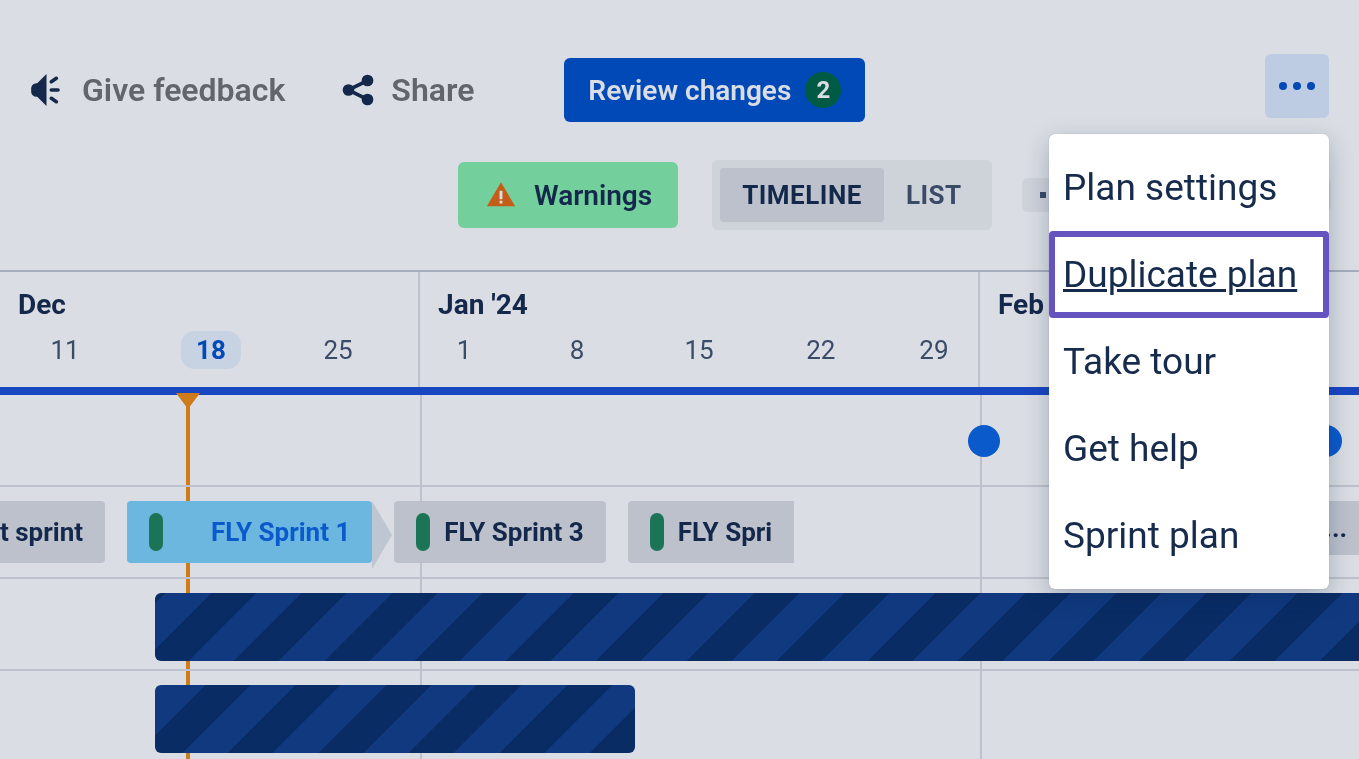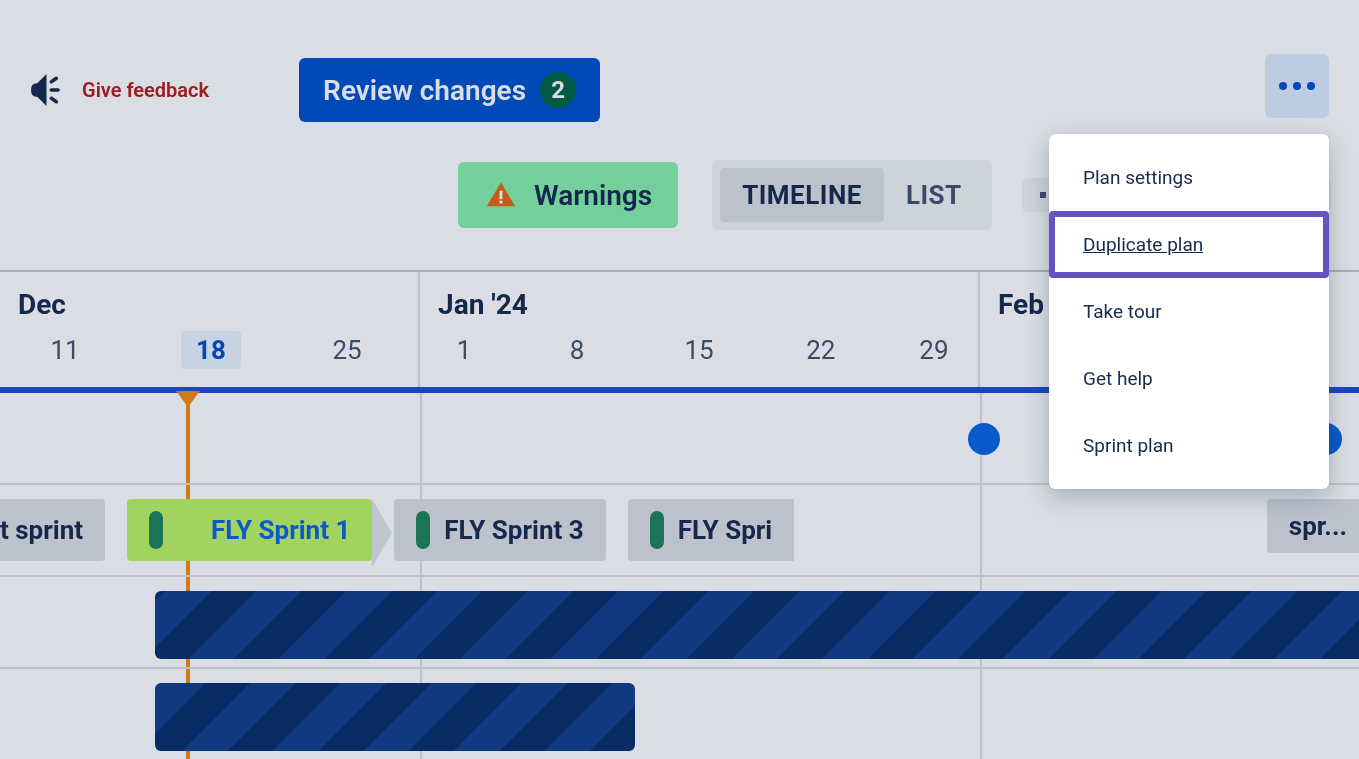--- a/index.html
+++ b/index.html
@@ -24,23 +24,23 @@
     align-items: center;
     gap: 54px;
     padding: 60px 28px 0 28px;
     height: 120px;
     position: relative;
   }
   .toolbar-item {
     display: flex;
     align-items: center;
     gap: 14px;
-    font-size: 20px;
+    font-size: 32px;
     font-weight: 600;
-    color: #b91c1c;
+    color: #737373;
     cursor: pointer;
   }
   .icon-wrap { display:flex; align-items:center; justify-content:center; }
   .review-btn {
     background: #0052CC;
     color: #fff;
     font-size: 28px;
     font-weight: 600;
     display: flex;
     align-items: center;
@@ -133,21 +133,21 @@
   .filter-dots { display:flex; gap:4px; }
   .filter-dots span{width:6px;height:6px;background:#44546F;}
 
   
   .timeline {
     border-top: 2px solid #C1C7D0;
     position: relative;
   }
   .months {
     display:flex;
-    border-bottom: 6px solid #1d4ed8;
+    border-bottom: 8px solid #1d4ed8;
   }
   .month-col {
     border-right: 2px solid #DCDFE4;
     display:flex;
     flex-direction:column;
   }
   .month-label {
     font-size: 28px;
     font-weight: 700;
     color:#172B4D;
@@ -161,24 +161,24 @@
   .day {
     width: 130px;
     text-align:center;
     font-size: 26px;
     color:#44546F;
   }
   .day.today {
     color:#0052CC;
     font-weight:700;
     background:#E9F2FF;
-    border-radius:4px;
+    border-radius:14px;
     padding:4px 0;
     width:60px;
-    margin: -4px 25px 0 35px;
+    margin: -4px 16px 0 35px;
   }
 
   
   .lanes { position:relative; }
   .lane-border { border-bottom: 2px solid #DCDFE4; height: 92px; position:relative; }
   .dot-blue {
     position:absolute;
     width:32px;height:32px;border-radius:50%;
     background:#0C66E4;
   }
@@ -196,21 +196,21 @@
     gap:14px;
     padding: 12px 22px;
     border-radius: 4px;
     font-size:26px;
     font-weight:700;
     color:#172B4D;
     position:relative;
     white-space:nowrap;
   }
   .sprint-chip.active {
-    background:#bef264;
+    background:#7dd3fc;
     color:#0C66E4;
     gap:48px;
   }
   .sprint-chip.active::after {
     content:"";
     position:absolute;
     right:-20px; top:0; bottom:0;
     width:0;height:0;
     border-top:34px solid transparent;
     border-bottom:34px solid transparent;
@@ -260,22 +260,22 @@
     top: 134px;
     right: 30px;
     width: 280px;
     background:#fff;
     border-radius:6px;
     box-shadow: 0 8px 24px rgba(9,30,66,0.25), 0 0 1px rgba(9,30,66,0.3);
     z-index: 20;
     padding: 10px 0;
   }
   .dropdown-item {
-    padding: 22px 34px;
-    font-size: 19px;
+    padding: 22px 14px;
+    font-size: 37px;
     color:#172B4D;
     cursor:pointer;
   }
   .dropdown-item.highlight {
     outline: 6px solid #6554C0;
     outline-offset: -6px;
     border-radius:4px;
     text-decoration:underline;
   }
 
@@ -289,20 +289,31 @@
   <div class="toolbar-item">
     <span class="icon-wrap">
       <svg width="40" height="40" viewBox="0 0 24 24" fill="none" stroke="#172B4D" stroke-width="2.2">
         <path d="M3 11v2a2 2 0 0 0 2 2h1l4 4V5L6 9H5a2 2 0 0 0-2 2z" fill="#172B4D"></path>
         <path d="M14 7l3-2M14 12h4M14 17l3 2" stroke-linecap="round"></path>
       </svg>
     </span>
     <span>Give feedback</span>
   </div>
 
+  <div class="toolbar-item">
+    <span class="icon-wrap">
+      <svg width="38" height="38" viewBox="0 0 24 24" fill="none" stroke="#172B4D" stroke-width="2.4">
+        <circle cx="6" cy="12" r="2.5" fill="#172B4D"></circle>
+        <circle cx="18" cy="6" r="2.5" fill="#172B4D"></circle>
+        <circle cx="18" cy="18" r="2.5" fill="#172B4D"></circle>
+        <path d="M8 11 L16 7 M8 13 L16 17"></path>
+      </svg>
+    </span>
+    <span>Share</span>
+  </div>
 
 
   <div class="review-btn">
     <span>Review changes</span>
     <span class="review-badge">2</span>
   </div>
 
   <div class="more-btn">
     <span class="more-dots">
       <span></span>

